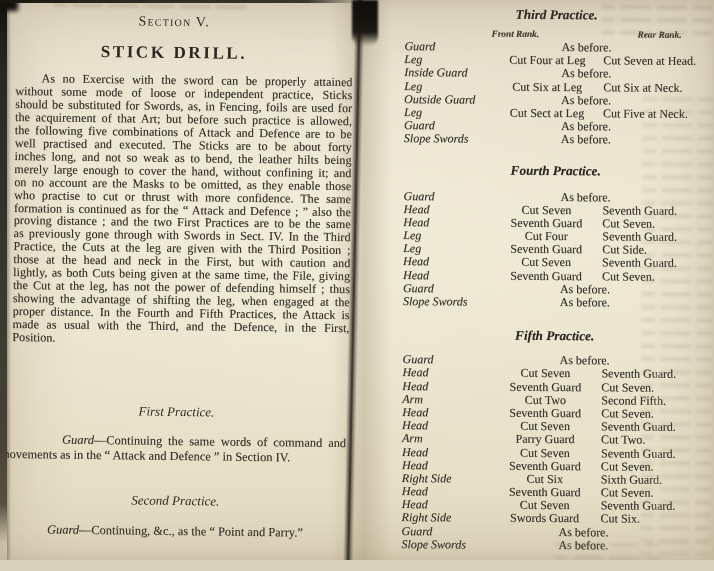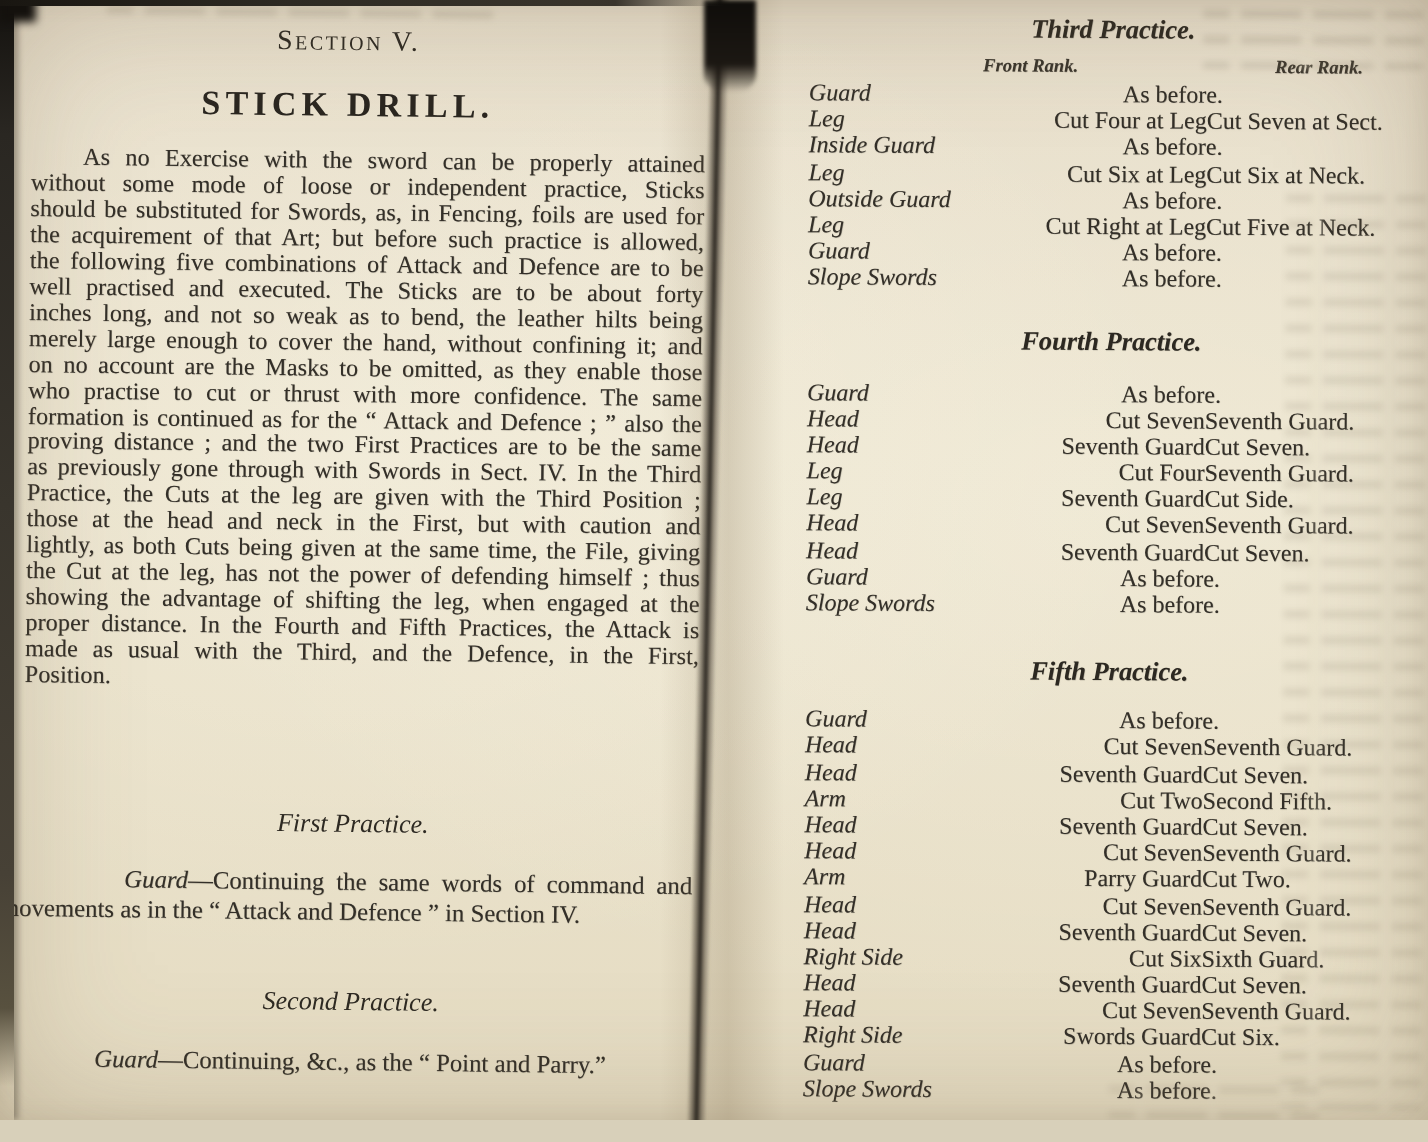--- a/index.html
+++ b/index.html
@@ -43,21 +43,21 @@
   #sec4 .rows{margin-top:13px}
   #sec5 .phead2{margin-top:20px}
   #sec5 .rows{margin-top:11px}
   .colhead{display:flex;height:10px;line-height:10px;font-size:9.3px;
     font-weight:bold;font-style:italic;color:#3a352c;}
   .colhead .sp{width:104px;}
   .colhead .chf{width:112px;}
   .colhead .chr{width:112px;text-align:center;}
   .trow{display:flex;height:13.2px;line-height:13.2px;font-size:12px;}
   .cname{width:104px;padding-left:17px;box-sizing:border-box;font-style:italic;white-space:nowrap;}
-  .cfront{width:112px;text-align:right;white-space:nowrap;}
+  .cfront{width:112px;text-align:center;white-space:nowrap;}
   .crear{flex:1;text-align:left;white-space:nowrap;}
   .cspan{width:190px;text-align:center;white-space:nowrap;}
   
   .edge-left{position:absolute;left:0;top:0;width:7px;height:100%;z-index:5;
     background:linear-gradient(180deg,#14120f 0%,#2a2722 12%,#39352d 45%,#474136 78%,#58513f 90%,rgba(88,81,63,0) 97%);
     box-shadow:2px 0 3px rgba(42,38,30,.35);}
   .edge-left::before{content:'';position:absolute;top:-2px;left:0;width:18px;height:13px;
     background:#14110d;filter:blur(2px);}
   .edge-top{position:absolute;top:0;left:0;width:362px;height:3px;z-index:5;
     background:linear-gradient(90deg,#191611 0%,#2e2a23 40%,#3a352c 85%,rgba(58,53,44,0) 100%);}
@@ -106,38 +106,38 @@
         <span class="chr">Rear Rank.</span>
       </div>
       <div class="rows">
           <div class="trow">
             <span class="cname">Guard</span>
             <span class="cspan">As before.</span>
           </div>
           <div class="trow">
             <span class="cname">Leg</span>
             <span class="cfront">Cut Four at Leg</span>
-            <span class="crear">Cut Seven at Sect.</span>
+            <span class="crear">Cut Seven at Head.</span>
           </div>
           <div class="trow">
             <span class="cname">Inside Guard</span>
             <span class="cspan">As before.</span>
           </div>
           <div class="trow">
             <span class="cname">Leg</span>
             <span class="cfront">Cut Six at Leg</span>
             <span class="crear">Cut Six at Neck.</span>
           </div>
           <div class="trow">
             <span class="cname">Outside Guard</span>
             <span class="cspan">As before.</span>
           </div>
           <div class="trow">
             <span class="cname">Leg</span>
-            <span class="cfront">Cut Right at Leg</span>
+            <span class="cfront">Cut Sect at Leg</span>
             <span class="crear">Cut Five at Neck.</span>
           </div>
           <div class="trow">
             <span class="cname">Guard</span>
             <span class="cspan">As before.</span>
           </div>
           <div class="trow">
             <span class="cname">Slope Swords</span>
             <span class="cspan">As before.</span>
           </div>

